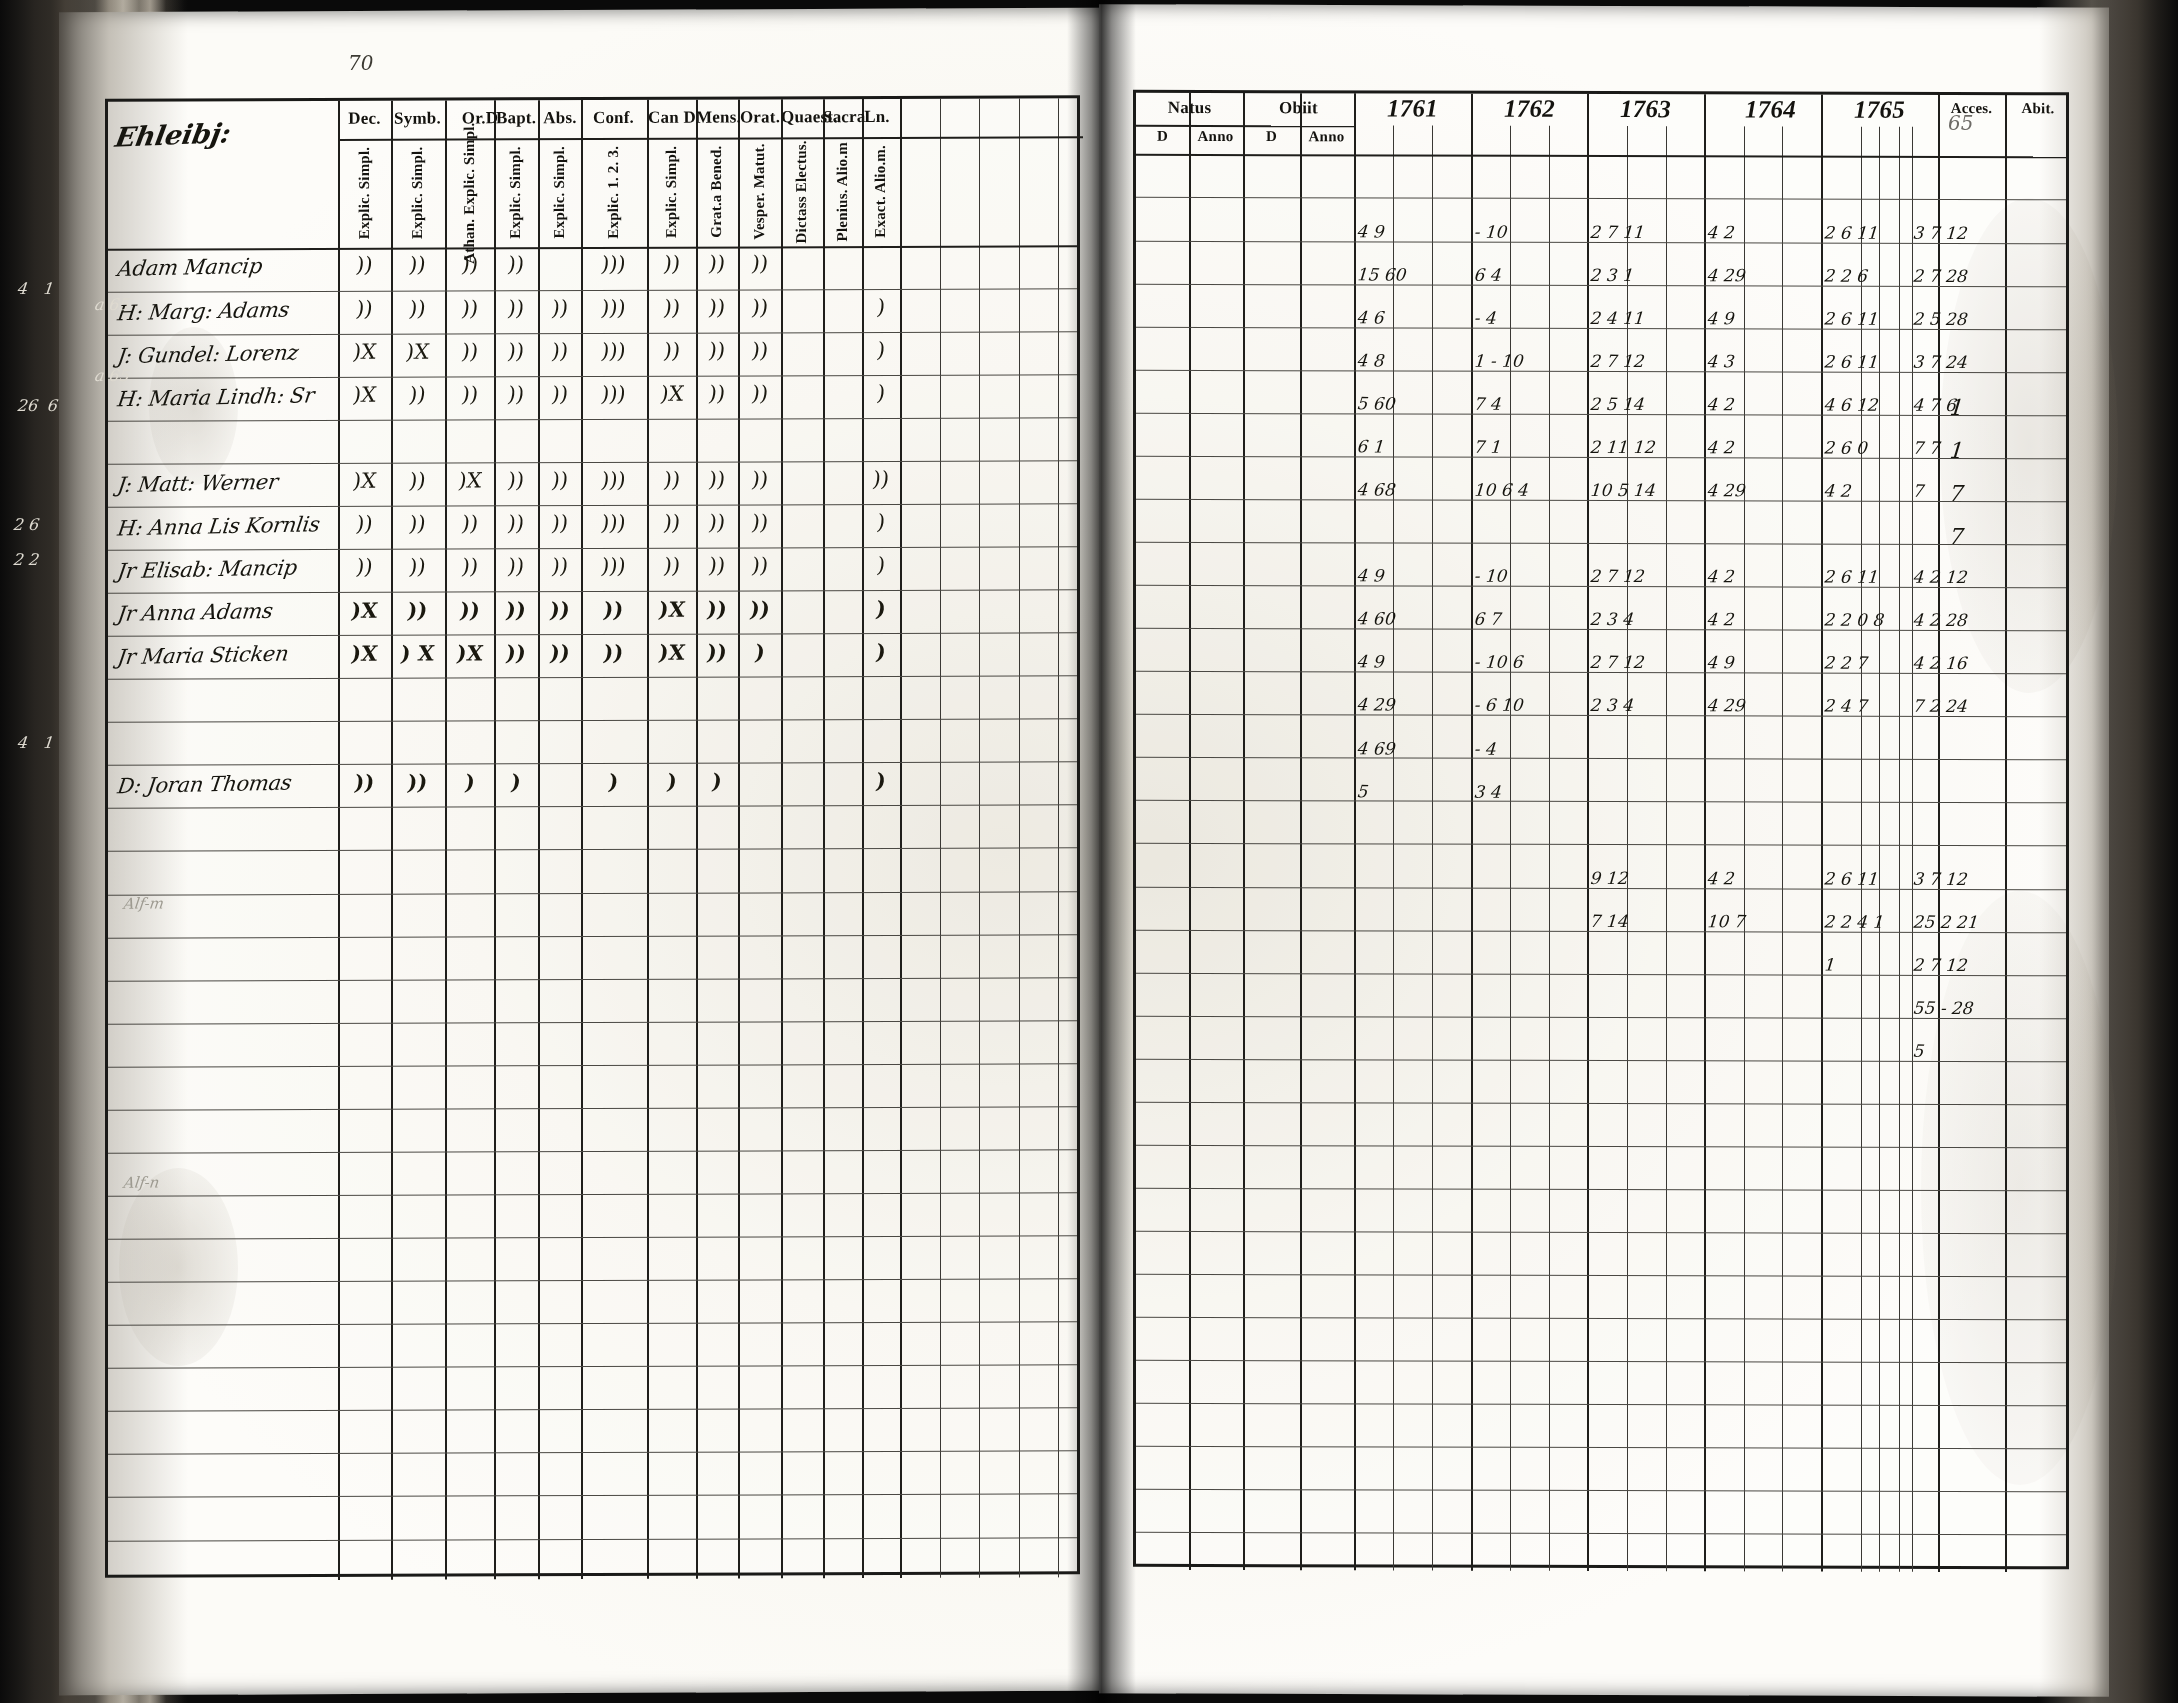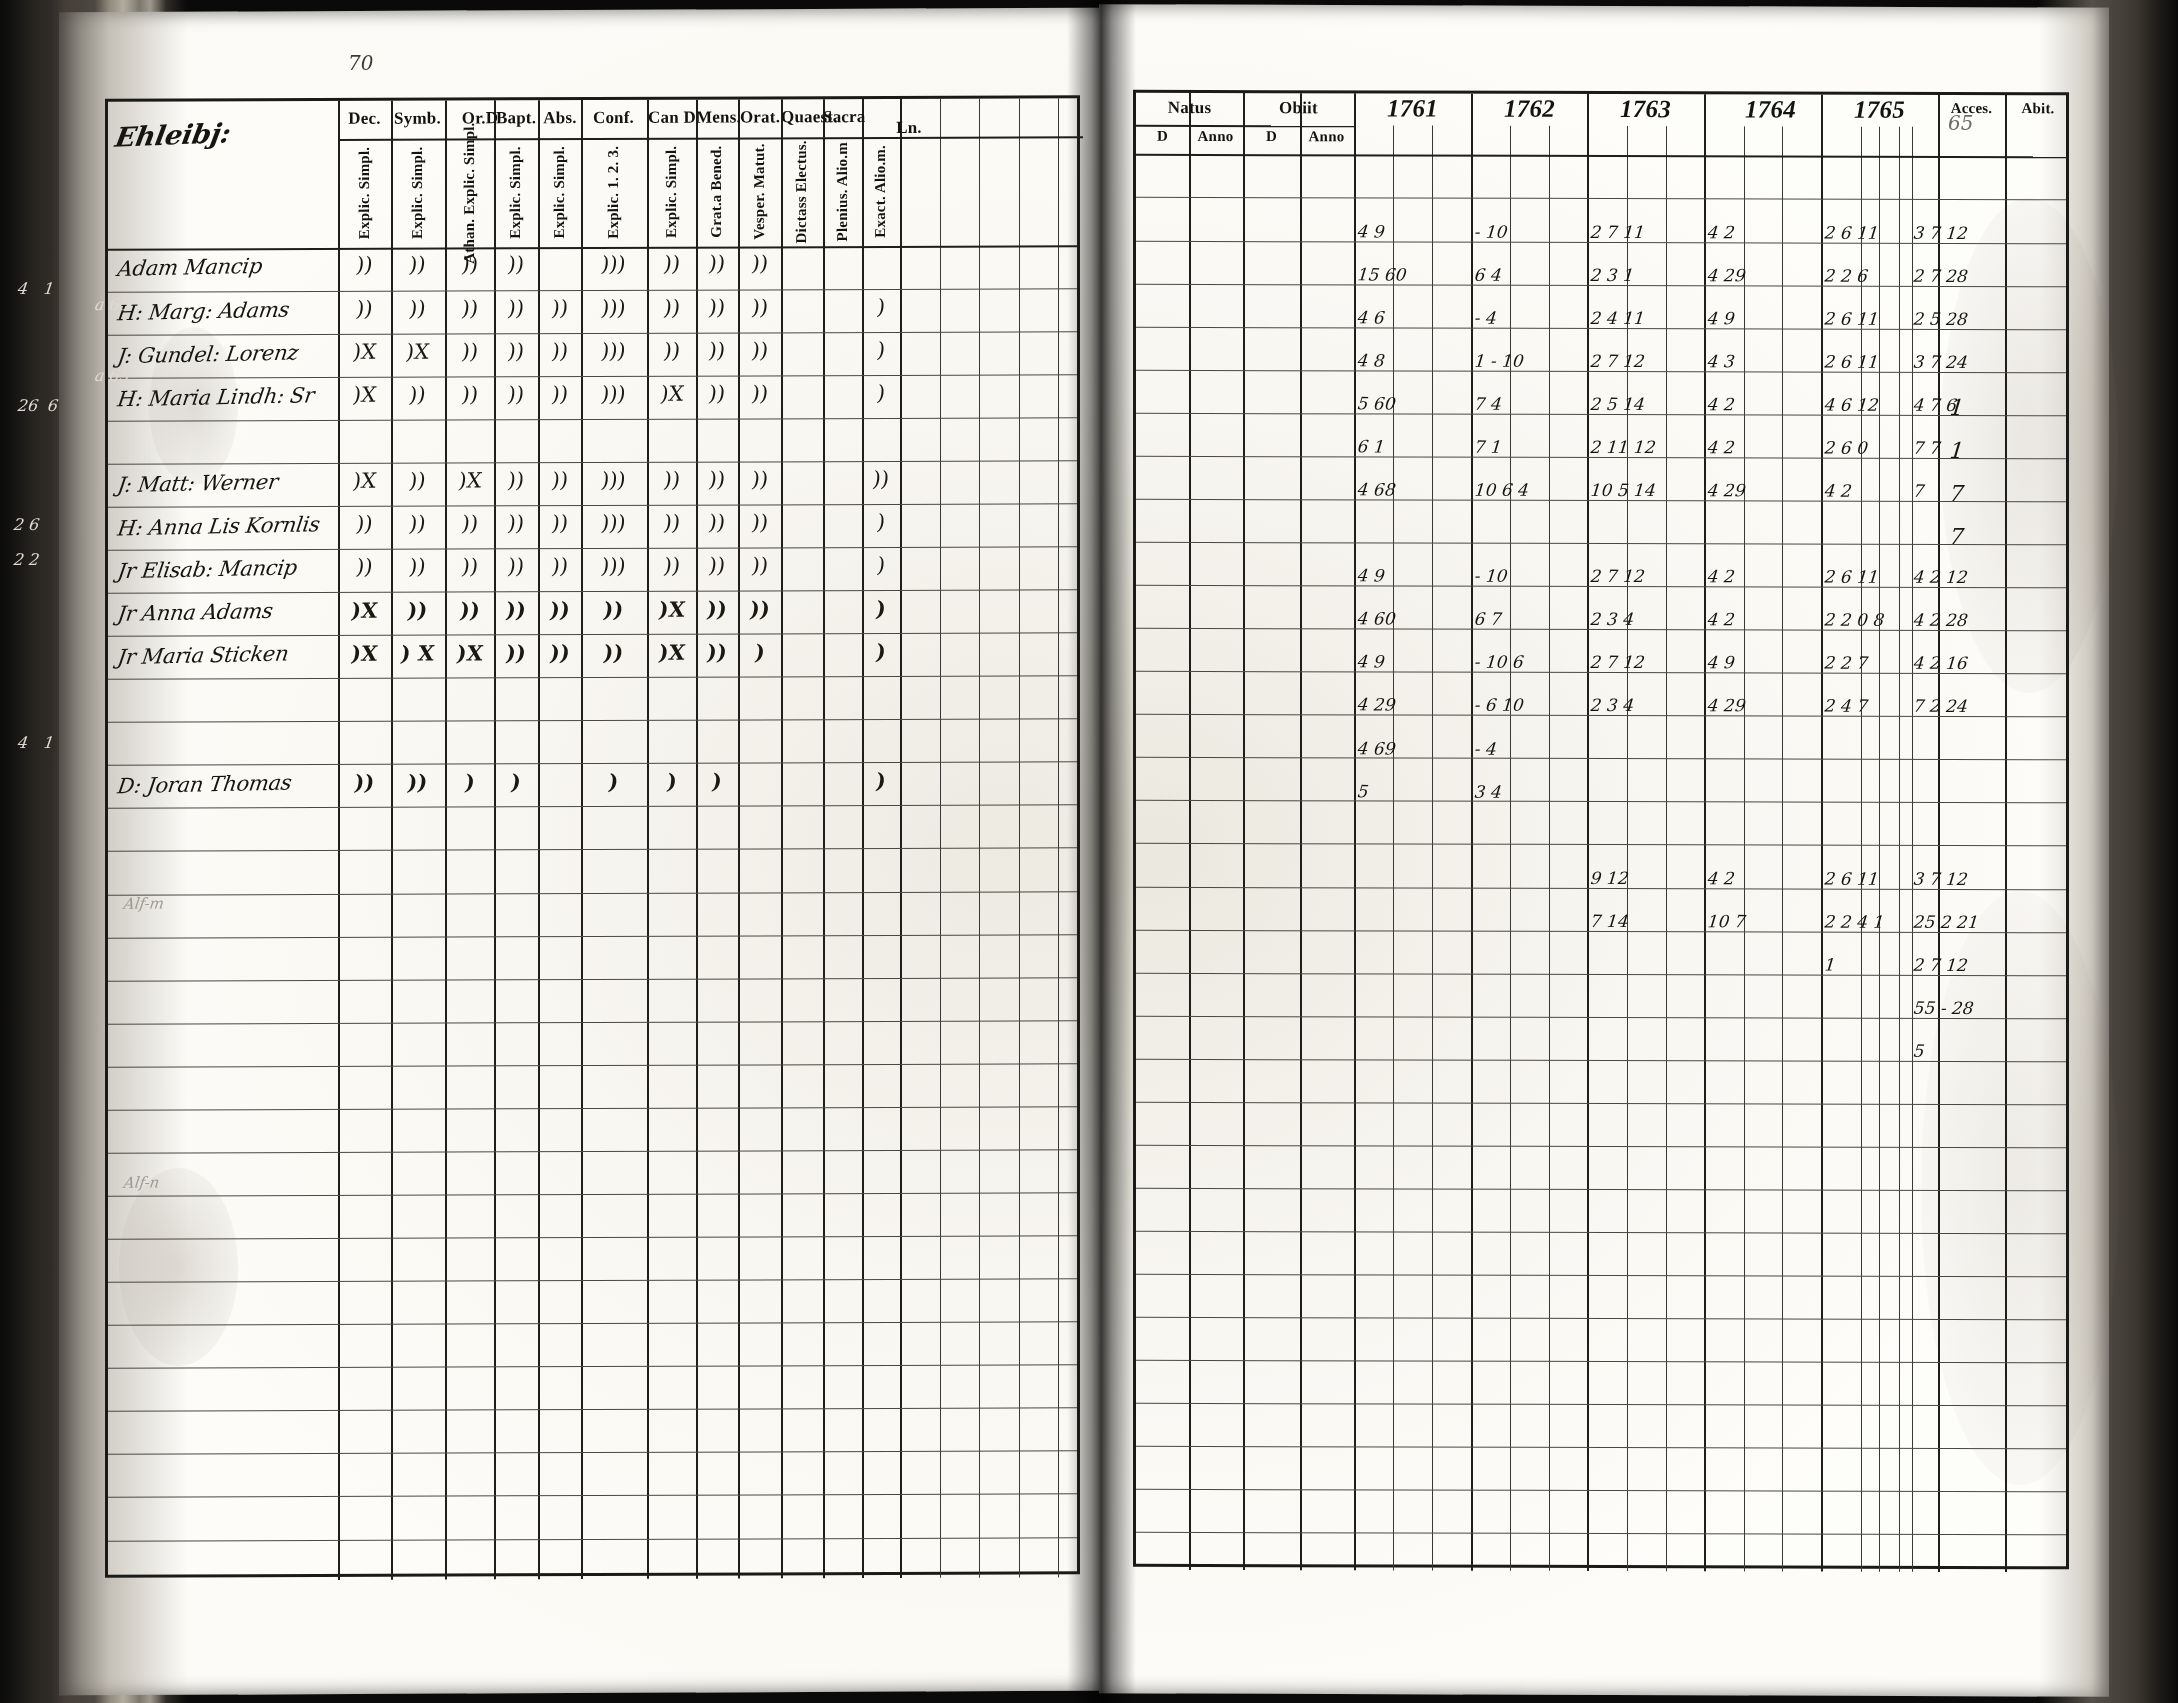--- a/index.html
+++ b/index.html
@@ -289,21 +289,21 @@
         <div class="hdr hdr-top" style="left: 283px; top: 9px; width: 53px;">Symb.</div>
         <div class="hdr hdr-top" style="left: 337px; top: 9px; width: 70px;">Or.D</div>
         <div class="hdr hdr-top" style="left: 386px; top: 9px; width: 44px;">Bapt.</div>
         <div class="hdr hdr-top" style="left: 430px; top: 9px; width: 44px;">Abs.</div>
         <div class="hdr hdr-top" style="left: 473px; top: 9px; width: 65px;">Conf.</div>
         <div class="hdr hdr-top" style="left: 539px; top: 9px; width: 50px;">Can D</div>
         <div class="hdr hdr-top" style="left: 588px; top: 9px; width: 42px;">Mens.</div>
         <div class="hdr hdr-top" style="left: 630px; top: 9px; width: 44px;">Orat.</div>
         <div class="hdr hdr-top" style="left: 673px; top: 9px; width: 42px;">Quaest.</div>
         <div class="hdr hdr-top" style="left: 715px; top: 9px; width: 28px;">Sacra</div>
-        <div class="hdr hdr-top" style="left: 754px; top: 20px; width: 30px; margin-left: 32px;">Ln.</div>
+        <div class="hdr hdr-top" style="left: 754px; top: 9px; width: 30px;">Ln.</div>
         <div class="hdr" style="left: 230px; top: 42px; width: 53px; height: 101px; display: flex; align-items: center; justify-content: center;">
           <span class="hdr-sub">Explic. Simpl.</span>
         </div>
         <div class="hdr" style="left: 283px; top: 42px; width: 53px; height: 101px; display: flex; align-items: center; justify-content: center;">
           <span class="hdr-sub">Explic. Simpl.</span>
         </div>
         <div class="hdr" style="left: 337px; top: 42px; width: 50px; height: 101px; display: flex; align-items: center; justify-content: center;">
           <span class="hdr-sub">Athan. Explic. Simpl.</span>
         </div>
         <div class="hdr" style="left: 386px; top: 42px; width: 44px; height: 101px; display: flex; align-items: center; justify-content: center;">

